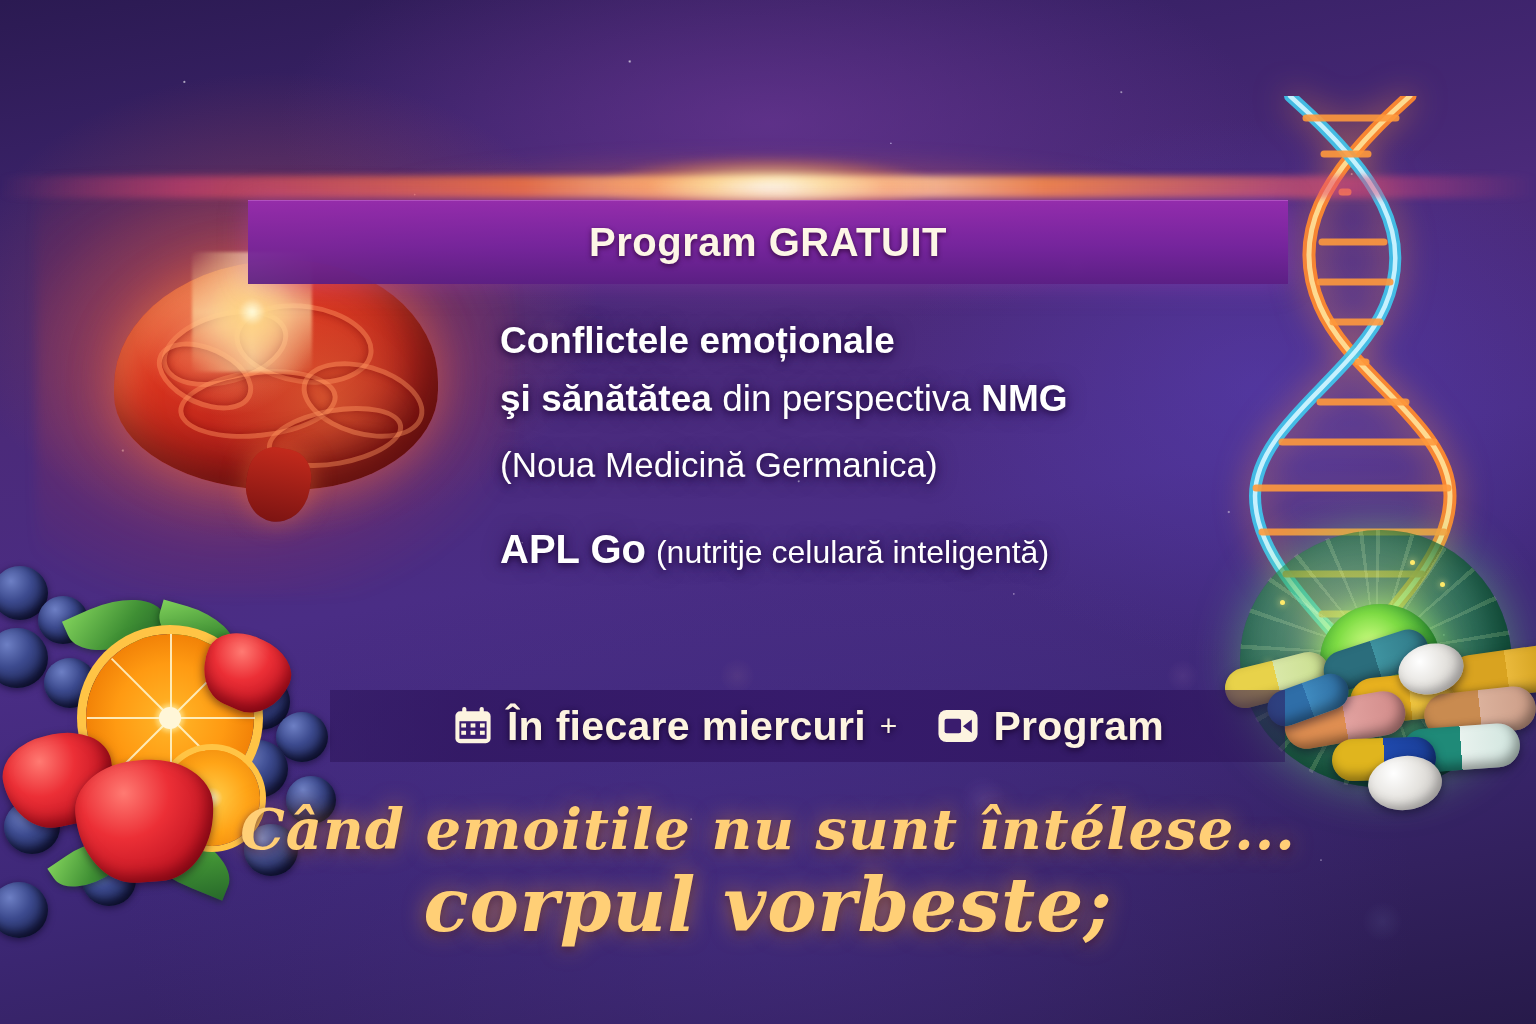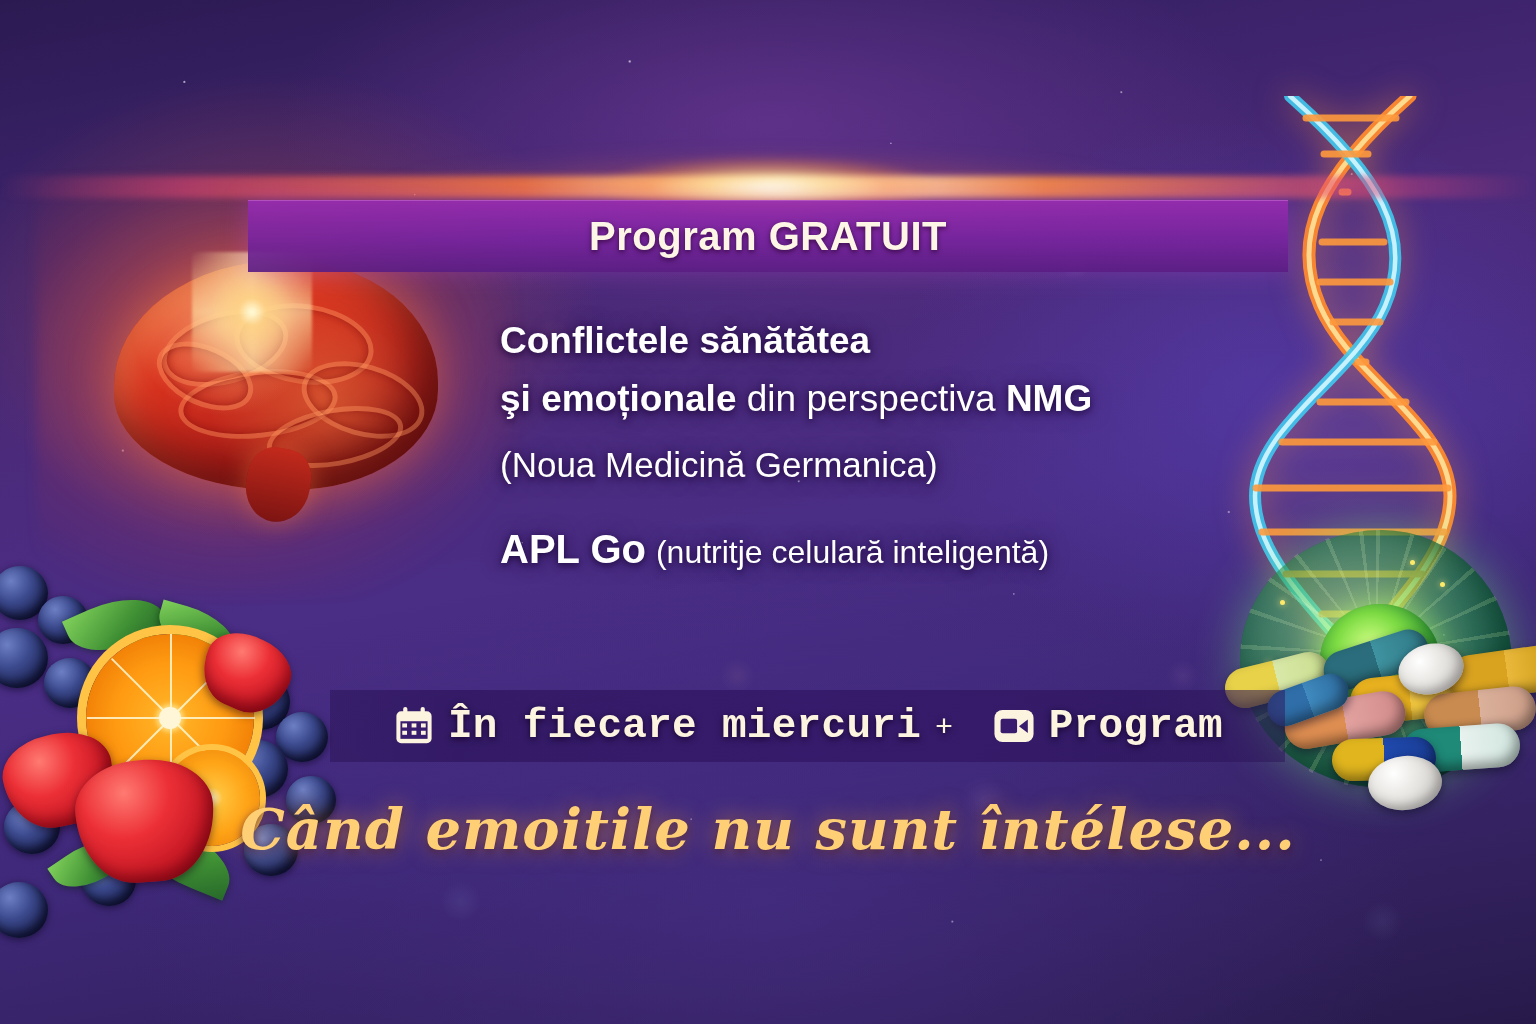--- a/index.html
+++ b/index.html
@@ -82,21 +82,21 @@
     filter:blur(5px);
   }
   .flare .wide{
     position:absolute;left:0;right:0;top:-14px;height:110px;
     background:radial-gradient(ellipse 560px 58px at 50% 50%, rgba(255,120,60,.38), rgba(255,90,60,0) 72%);
     filter:blur(8px);
   }
 
   
   .banner{
-    position:absolute;left:248px;right:248px;top:200px;height:72px;
+    position:absolute;left:248px;right:248px;top:200px;height:84px;
     background:linear-gradient(180deg, rgba(152,44,176,.93) 0%, rgba(120,36,158,.93) 55%, rgba(92,30,132,.93) 100%);
     box-shadow:0 0 26px rgba(190,70,210,.35), inset 0 1px 0 rgba(255,190,255,.25);
     display:flex;align-items:center;justify-content:center;
   }
   .banner-text{
     font-size:40px;font-weight:bold;color:#fdf6e6;letter-spacing:.5px;
     text-shadow:0 2px 5px rgba(40,0,45,.75);
   }
 
   
@@ -112,21 +112,21 @@
   .copy .l4{margin-top:26px;font-size:35px;}
   .copy .l4 .brand{font-size:40px;font-weight:bold;}
   .copy .l4 .paren{font-size:32px;font-weight:normal;}
 
   
   .infobar{
     position:absolute;left:330px;top:690px;width:955px;height:72px;
     background:linear-gradient(90deg, rgba(44,20,88,.55) 0%, rgba(48,22,96,.80) 14%, rgba(52,24,104,.86) 50%, rgba(48,22,96,.78) 84%, rgba(44,20,88,.50) 100%);
     display:flex;align-items:center;justify-content:center;gap:0;
   }
-  .ib-item{display:flex;align-items:center;gap:12px;font-family:Liberation Mono, monospace;}
+  .ib-item{display:flex;align-items:center;gap:12px;}
   .ib-text{
     font-size:41px;font-weight:bold;color:#fdf4e0;letter-spacing:.3px;
     text-shadow:0 2px 6px rgba(20,0,40,.9);
   }
   .ib-plus{font-size:30px;color:#fdf4e0;margin:0 14px;text-shadow:0 2px 6px rgba(20,0,40,.9);}
   .ib-gap{width:24px;}
   .icon{display:inline-block;flex:0 0 auto;}
   .icon svg{display:block;}
 
   
@@ -360,22 +360,22 @@
     <div class="wide"></div>
       <div class="band"></div>
       <div class="core"></div>
   </div>
 
   <div class="banner">
     <span class="banner-text">Program GRATUIT</span>
   </div>
 
   <div class="copy">
-    <div class="line"><b>Conflictele sănătătea</b></div>
-    <div class="line"><b>şi emoționale</b><span class="thin"> din perspectiva </span><b>NMG</b></div>
+    <div class="line"><b>Conflictele emoționale</b></div>
+    <div class="line"><b>şi sănătătea</b><span class="thin"> din perspectiva </span><b>NMG</b></div>
     <div class="line l3"><span class="thin">(Noua Medicină Germanica)</span></div>
     <div class="line l4"><span class="brand">APL Go</span><span class="paren" style="margin-left:10px">(nutritje celulară inteligentă)</span></div>
   </div>
 
   <div class="infobar">
     <div class="ib-item">
       <span class="icon">
         <svg width="44" height="44" viewBox="0 0 24 24" fill="none">
           <rect x="2.4" y="4" width="19.2" height="17.4" rx="2.6" fill="#fdf4e0"></rect>
           <rect x="4.6" y="9.4" width="14.8" height="9.6" fill="#3a1c6e"></rect>
@@ -404,15 +404,16 @@
           <rect x="5" y="8.2" width="8.6" height="7.6" rx="1.1" fill="#3a1c6e"></rect>
           <path d="M14.6 12.1 L19.2 8.6 V15.6 Z" fill="#3a1c6e"></path>
         </svg>
       </span>
       <span class="ib-text">Program</span>
     </div>
   </div>
 
   <div class="script">
     <div class="s1">Când emoitile nu sunt întélese...</div>
+    <div class="s2">corpul vorbeste;</div>
   </div>
 
 </div>
 
 </body></html>

